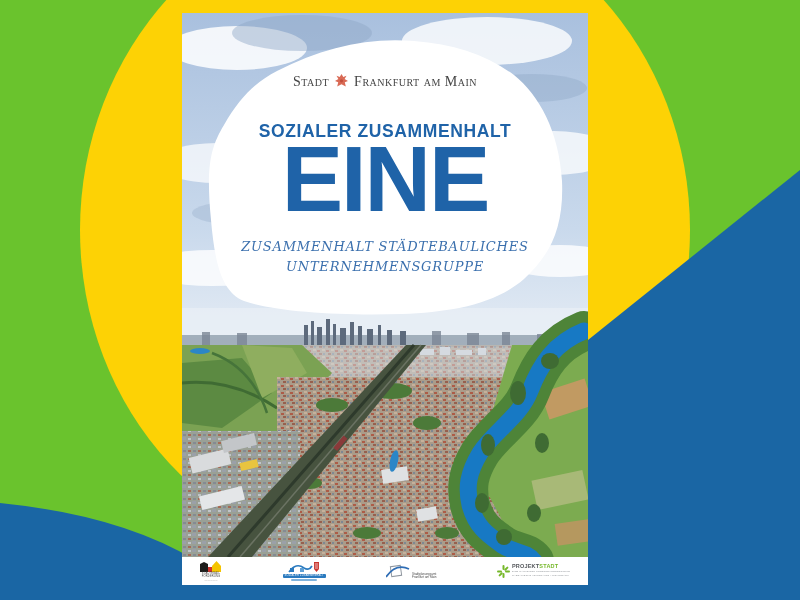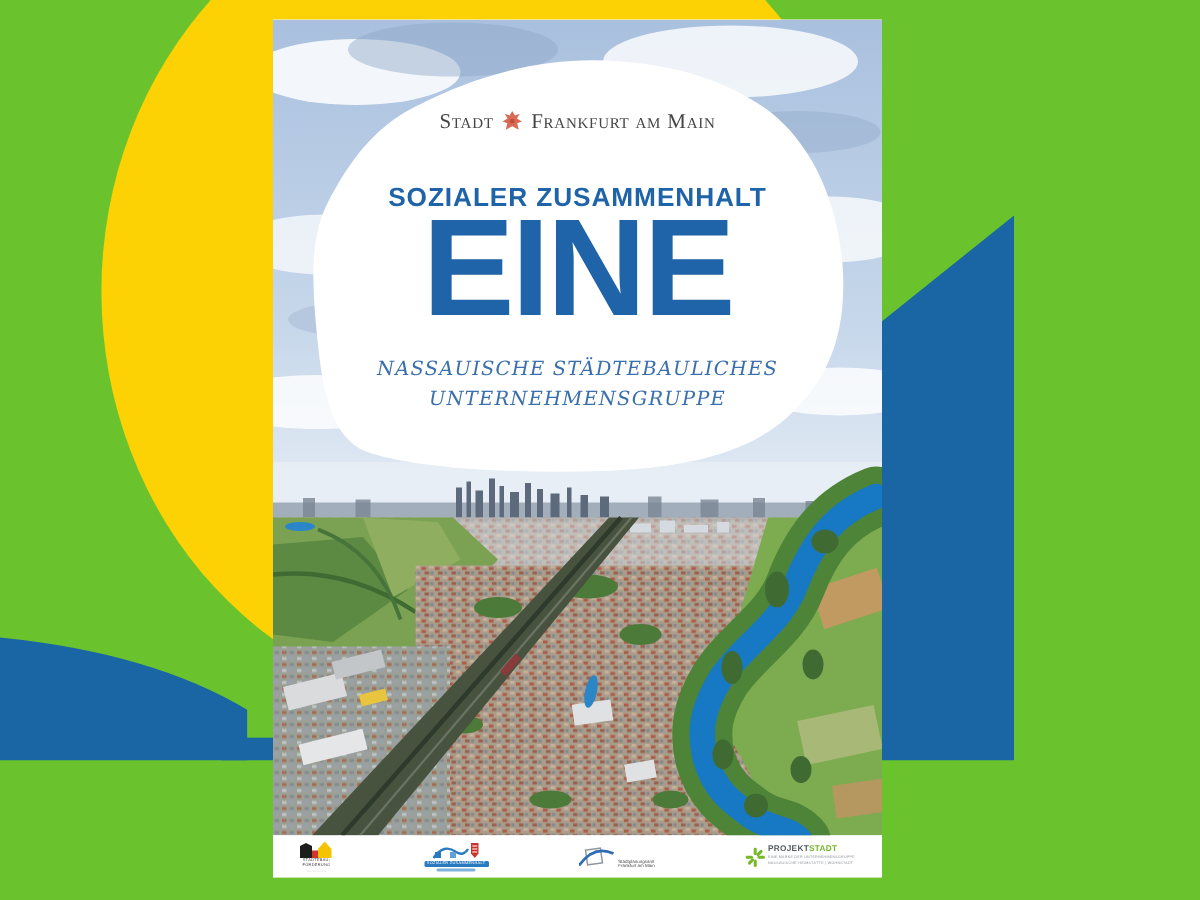--- a/index.html
+++ b/index.html
@@ -1,16 +1,16 @@
 <!DOCTYPE html>
 <html><head>
 <meta charset="utf-8">
 <style>
   html,body{margin:0;padding:0;background:#6ac32d;}
-  .stage{position:relative;width:676px;height:600px;overflow:hidden;
+  .stage{position:relative;width:800px;height:600px;overflow:hidden;
          font-family:"Liberation Sans",sans-serif;}
   .bg{position:absolute;inset:0;}
   
   .card{position:absolute;left:182px;top:13px;width:406px;height:572px;
         background:#fff;overflow:hidden;}
   .photo{position:absolute;left:0;top:0;width:406px;height:544px;}
   
   .masthead{position:absolute;left:0;right:0;top:60px;display:flex;
             justify-content:center;align-items:center;gap:5px;
             font-family:"Liberation Serif",serif;font-variant-caps:small-caps;
@@ -198,21 +198,21 @@
       <svg width="15" height="17" viewBox="0 0 15 17" aria-hidden="true">
         <path d="M7.5 1 L9.3 4 L12.5 2.8 L10.6 6 L14 8 L10.8 9.2 L11.8 13.5 L7.5 11.2 L3.2 13.5 L4.2 9.2 L1 8 L4.4 6 L2.5 2.8 L5.7 4 Z" fill="#d96a55"></path>
         <circle cx="7.5" cy="7.8" r="1.6" fill="#c14f3c"></circle>
       </svg>
       <span>Frankfurt am Main</span>
     </div>
 
     <div class="kicker">SOZIALER ZUSAMMENHALT</div>
     <div class="big-title">EINE</div>
     <div class="subtitle">
-      <span>NASSAUISCHE STÄDTEBAULICHES</span><br>
+      <span>ZUSAMMENHALT STÄDTEBAULICHES</span><br>
       <span>UNTERNEHMENSGRUPPE</span>
     </div>
 
     <div class="logo-strip">
 
       <div class="logo">
         <svg width="22" height="12" viewBox="0 0 22 12" aria-hidden="true">
           <polygon points="0,4 4,2 8,4 8,12 0,12" fill="#1d1d1b"></polygon>
           <rect x="8" y="7" width="4" height="5" fill="#d0342c"></rect>
           <polygon points="12,6 16.5,1 21,6 21,12 12,12" fill="#f5c400"></polygon>

